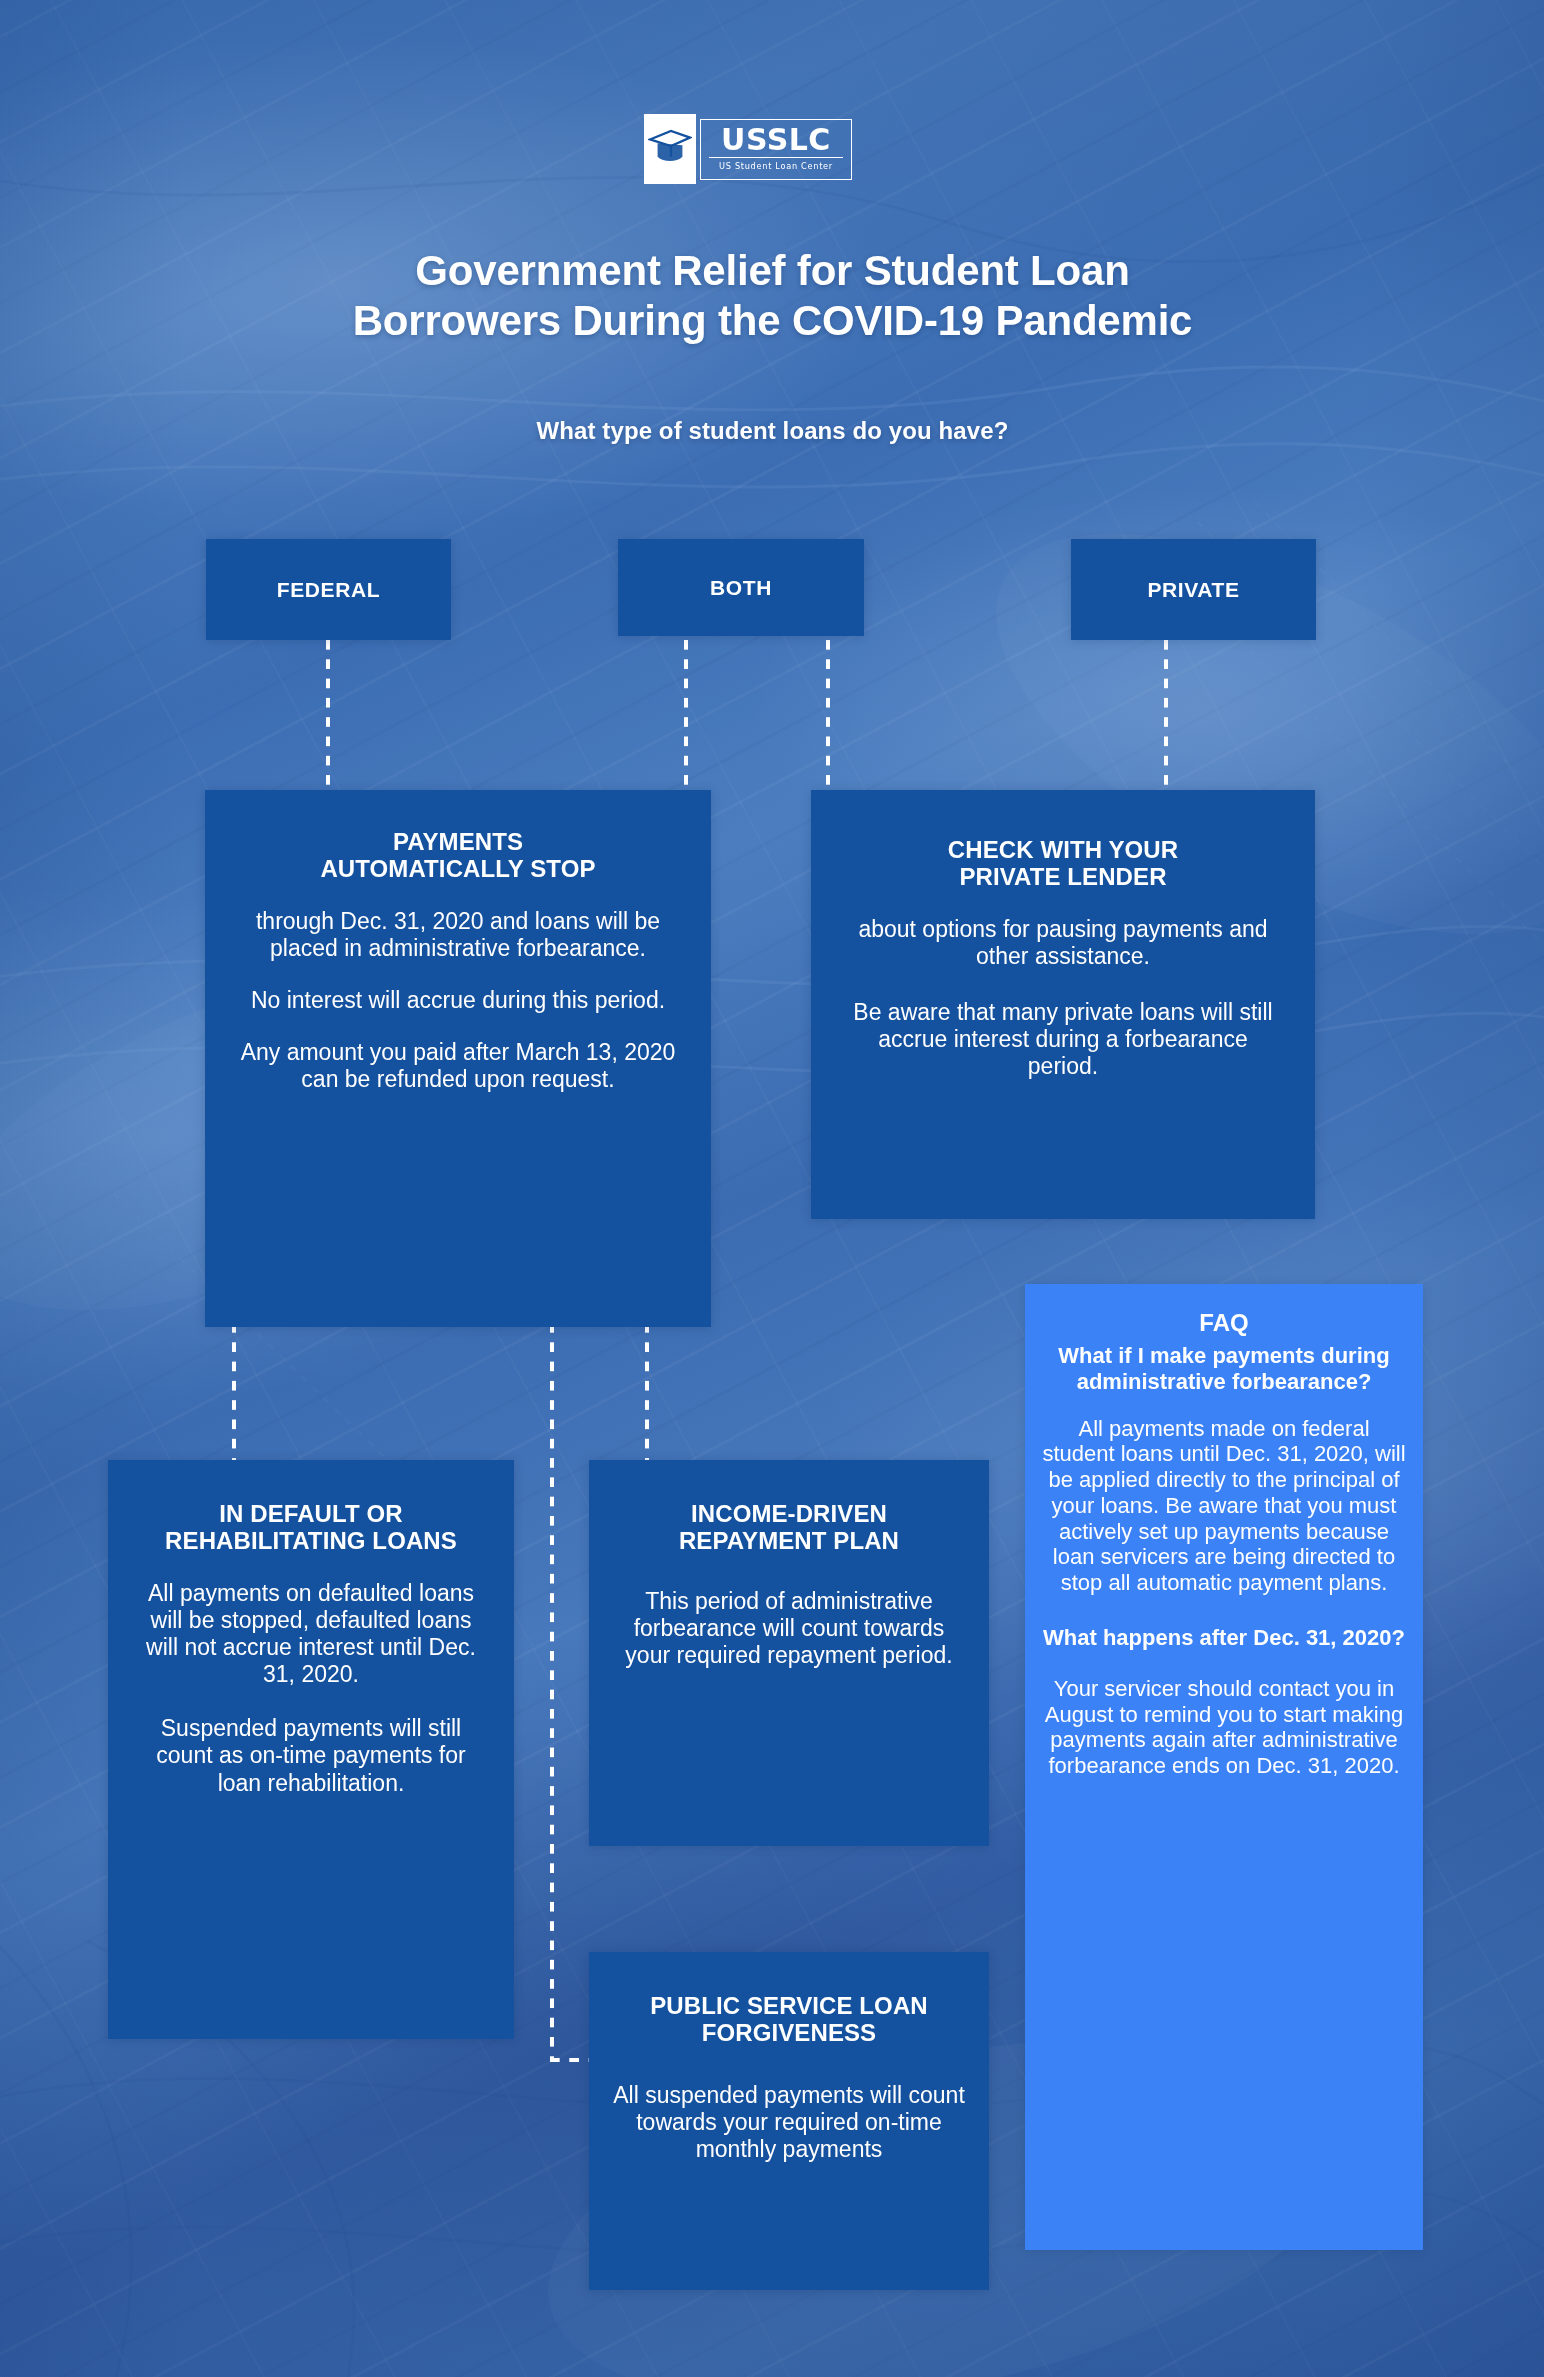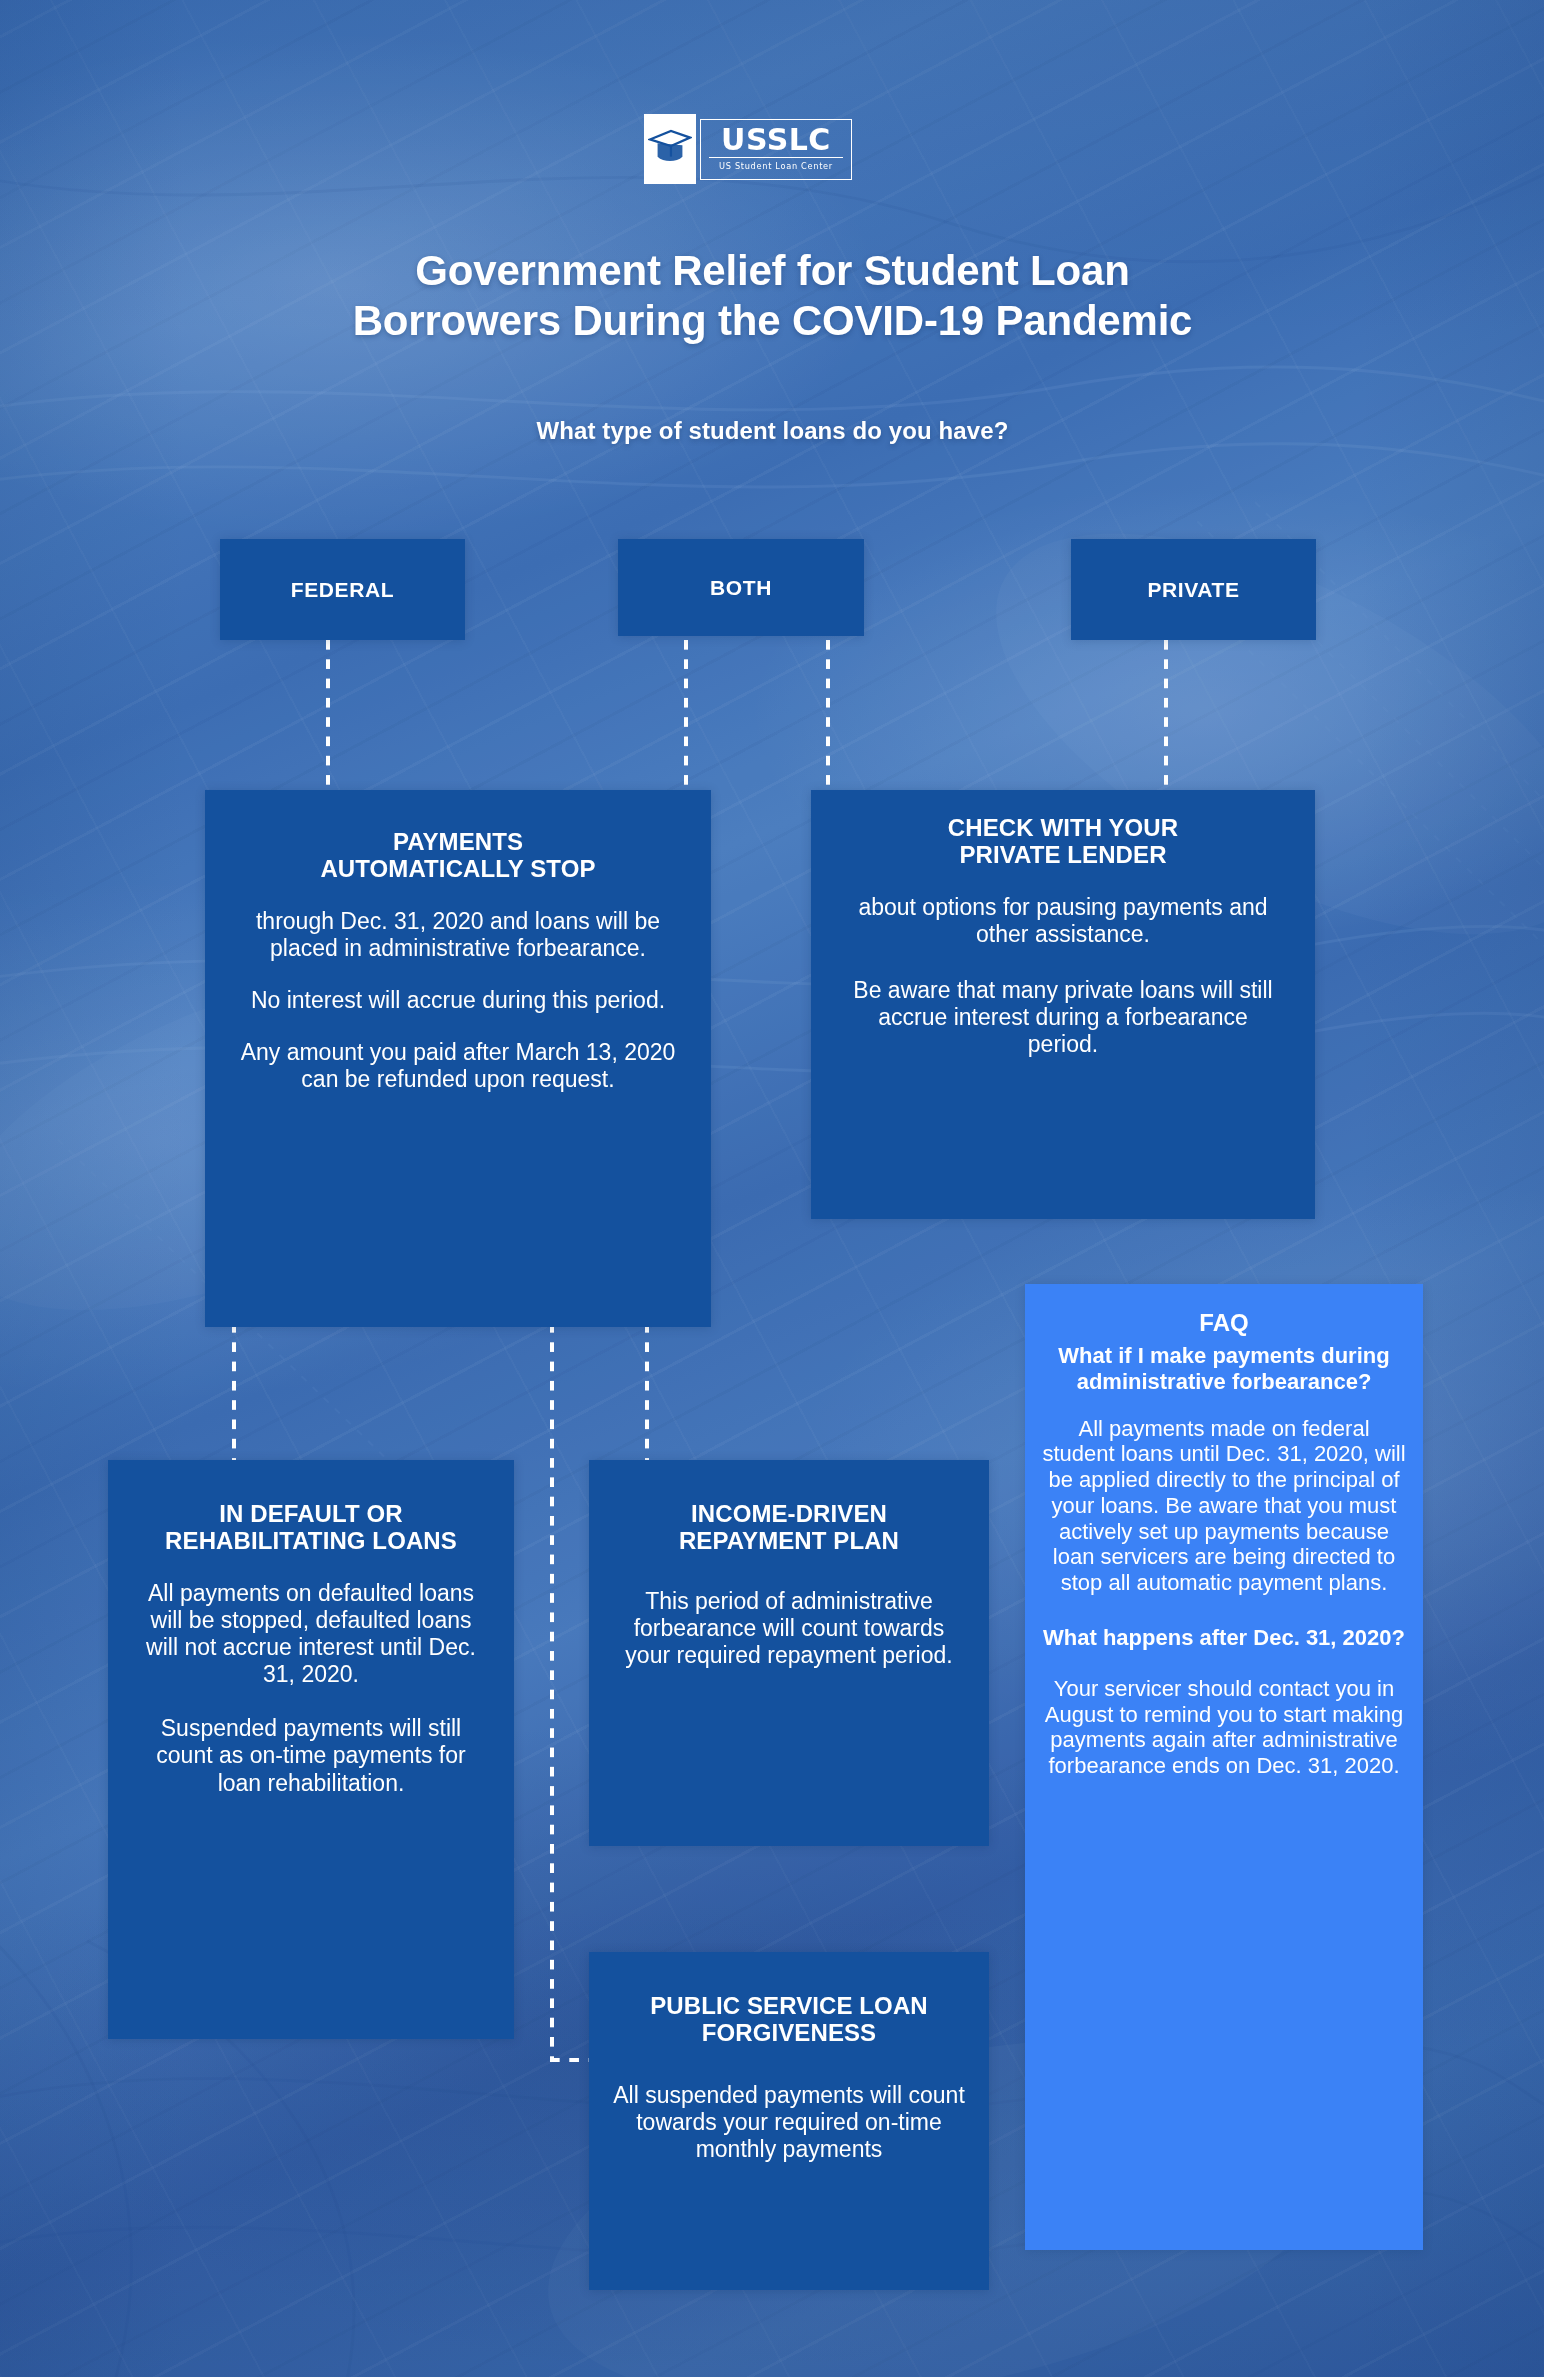--- a/index.html
+++ b/index.html
@@ -206,21 +206,21 @@
   <div class="vline" style="left:326px; top:640px; height:154px;"></div>
   <div class="vline" style="left:684px; top:640px; height:154px;"></div>
   <div class="vline" style="left:826px; top:640px; height:145px;"></div>
   <div class="vline" style="left:1164px; top:640px; height:145px;"></div>
 
   <div class="vline" style="left:232px; top:1323px; height:140px;"></div>
   <div class="vline" style="left:645px; top:1323px; height:140px;"></div>
   <div class="vline" style="left:550px; top:1323px; height:739px;"></div>
   <div class="hline" style="left:550px; top:2058px; width:58px;"></div>
 
-  <div class="box cat" style="left:220px; top:539px; width:245px; height:101px;">
+  <div class="box cat" style="left:206px; top:539px; width:245px; height:101px;">
     <span>FEDERAL</span>
   </div>
   <div class="box cat" style="left:618px; top:539px; width:246px; height:97px;">
     <span>BOTH</span>
   </div>
   <div class="box cat" style="left:1071px; top:539px; width:245px; height:101px;">
     <span>PRIVATE</span>
   </div>
 
   <div class="box" style="left:205px; top:790px; width:506px; height:537px; padding:39px 29px 29px;">
@@ -228,21 +228,21 @@
       <span>PAYMENTS</span><br>
       <span>AUTOMATICALLY STOP</span>
     </h3>
     <div class="body">
       <p>through Dec. 31, 2020 and loans will be placed in administrative forbearance.</p>
       <p>No interest will accrue during this period.</p>
       <p>Any amount you paid after March 13, 2020 can be refunded upon request.</p>
     </div>
   </div>
 
-  <div class="box" style="left:811px; top:790px; width:504px; height:429px; padding:25px 31px 29px;">
+  <div class="box" style="left:811px; top:790px; width:504px; height:429px; padding:47px 31px 29px;">
     <h3>
       <span>CHECK WITH YOUR</span><br>
       <span>PRIVATE LENDER</span>
     </h3>
     <div class="body" style="gap:29px;">
       <p>about options for pausing payments and other assistance.</p>
       <p>Be aware that many private loans will still accrue interest during a forbearance period.</p>
     </div>
   </div>
 

